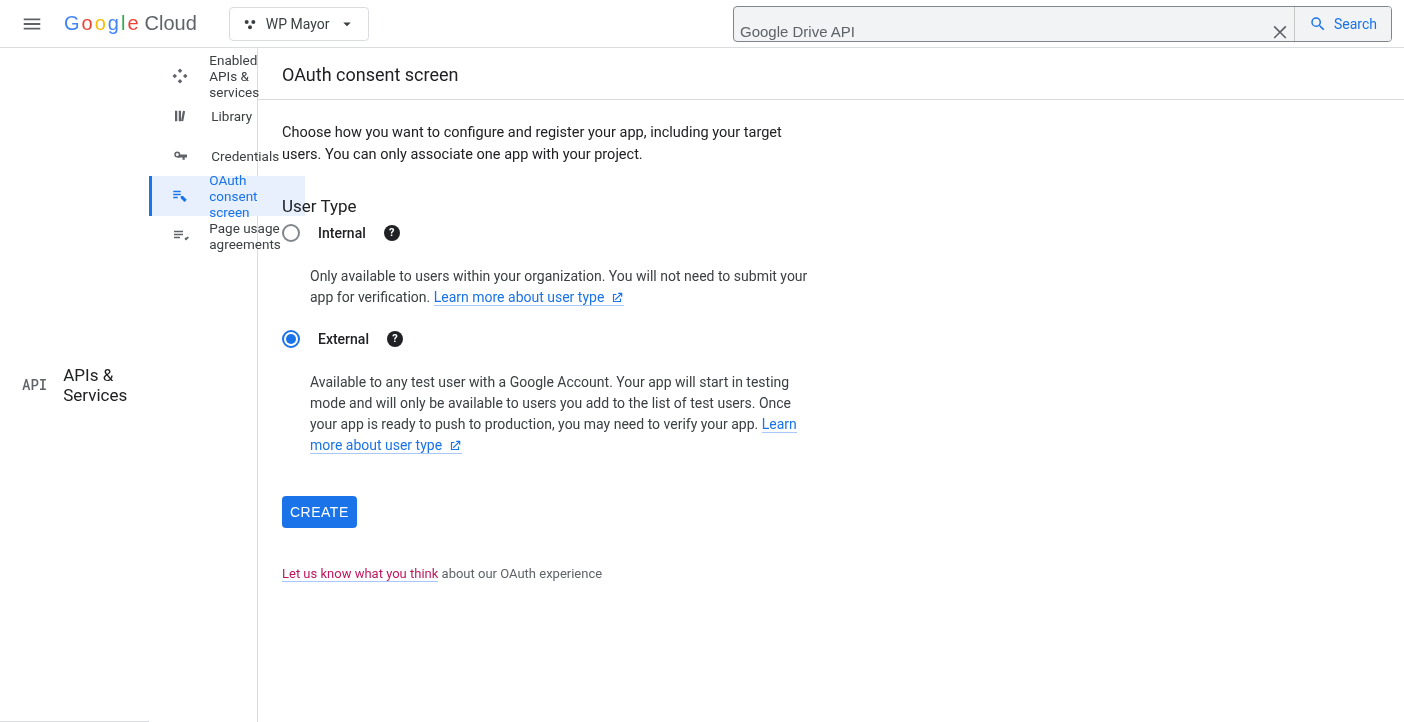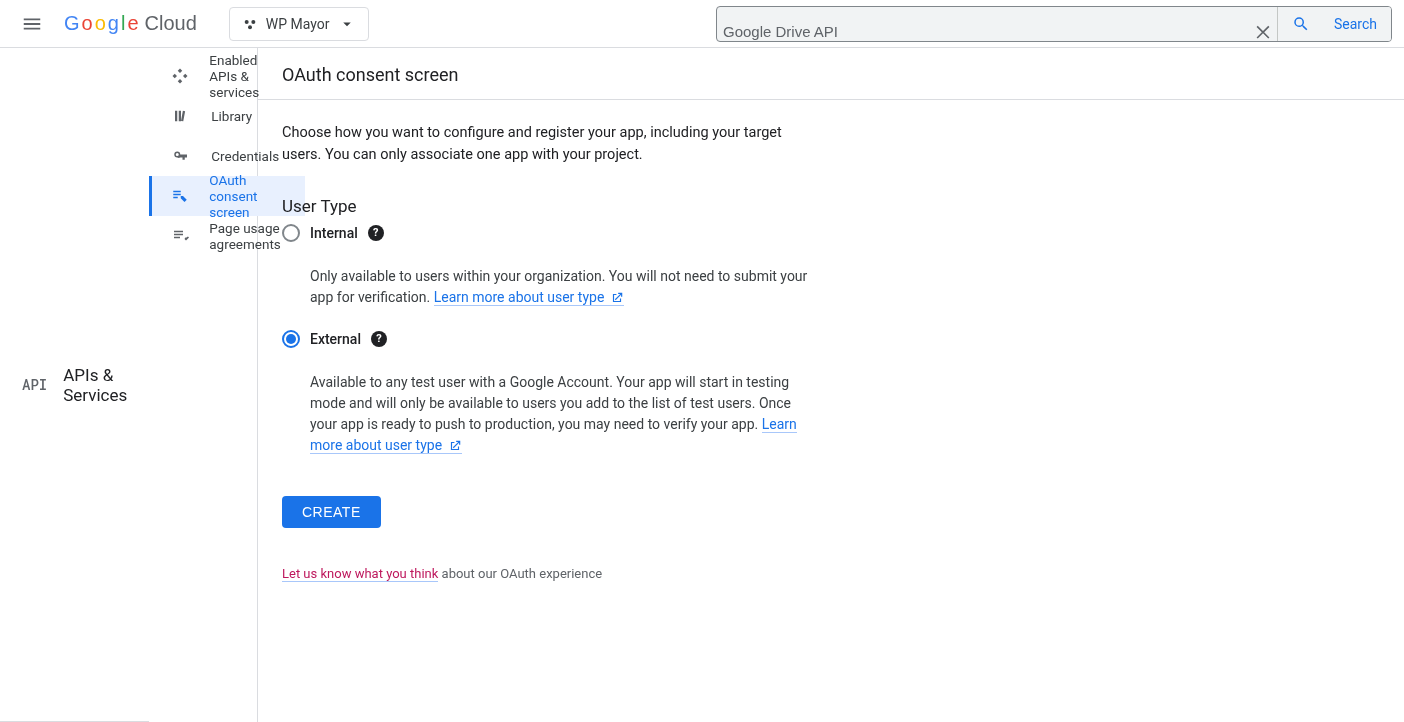--- a/index.html
+++ b/index.html
@@ -83,21 +83,21 @@
     outline: none;
   }
   .search-clear {
     color: #5f6368;
     cursor: pointer;
     display:flex; align-items:center;
   }
   .search-action {
     display: flex;
     align-items: center;
-    gap: 24px;
+    gap: 7px;
     height: 100%;
     padding: 0 14px;
     border-left: 1px solid #c4c7c5;
     color: #1a73e8;
     cursor: pointer;
     font-size: 14px;
     background:#f1f3f4;
   }
 
   .body {
@@ -168,21 +168,21 @@
     max-width: 500px;
   }
   .section-title {
     font-size: 17px;
     margin-top: 30px;
     margin-bottom: 8px;
   }
   .radio-row {
     display:flex;
     align-items:center;
-    gap: 10px;
+    gap: 18px;
     margin-bottom: 8px;
   }
   .radio-row label { font-weight: 500; font-size: 14px; }
   .radio-row .rb {
     width: 18px;
     height: 18px;
     border: 2px solid #80868b;
     border-radius: 50%;
     background: #fff;
     display:inline-flex; align-items:center; justify-content:center;
@@ -210,21 +210,21 @@
   a.link { color:#1a73e8; text-decoration: none; border-bottom: 1px solid #a8c7fa; }
   .ext-icon { display:inline-flex; vertical-align:middle; margin-left:2px; color:#1a73e8; }
   .create-btn {
     margin-top: 18px;
     background:#1a73e8;
     color:#fff;
     border:none;
     border-radius:4px;
     font-size:14px;
     font-weight:500;
-    padding: 8px 20px;
+    padding: 8px 8px;
     letter-spacing: .5px;
     cursor:pointer;
   }
   .feedback {
     margin-top: 38px;
     font-size: 13px;
     color:#5f6368;
   }
   .feedback a { color:#be185d; text-decoration:none; border-bottom:1px solid #a8c7fa; }
   svg { display:block; }

